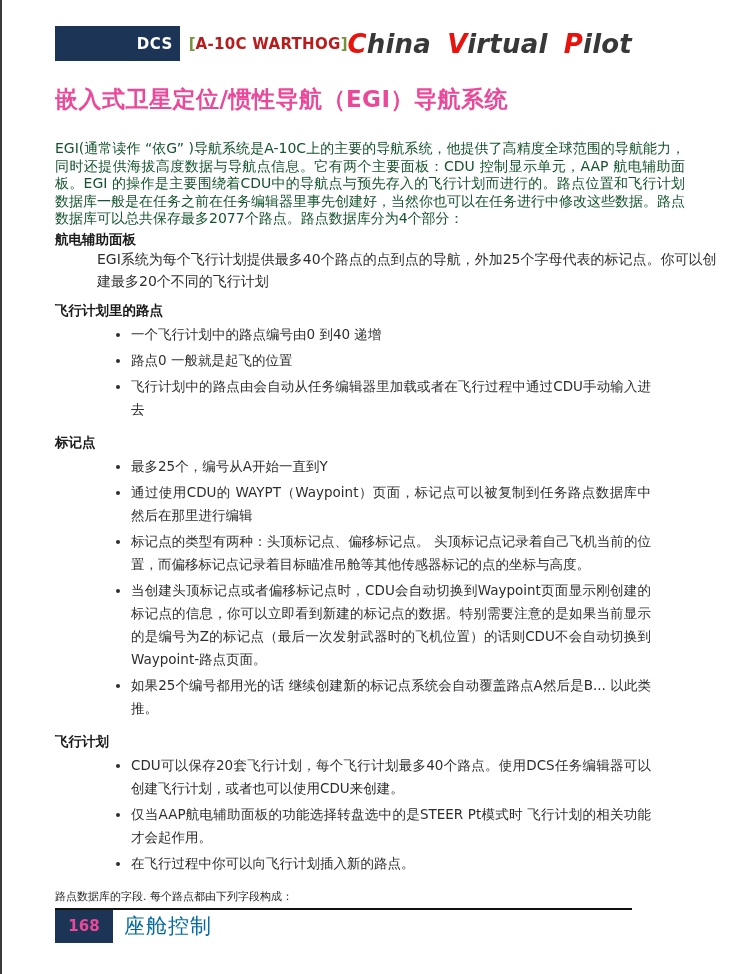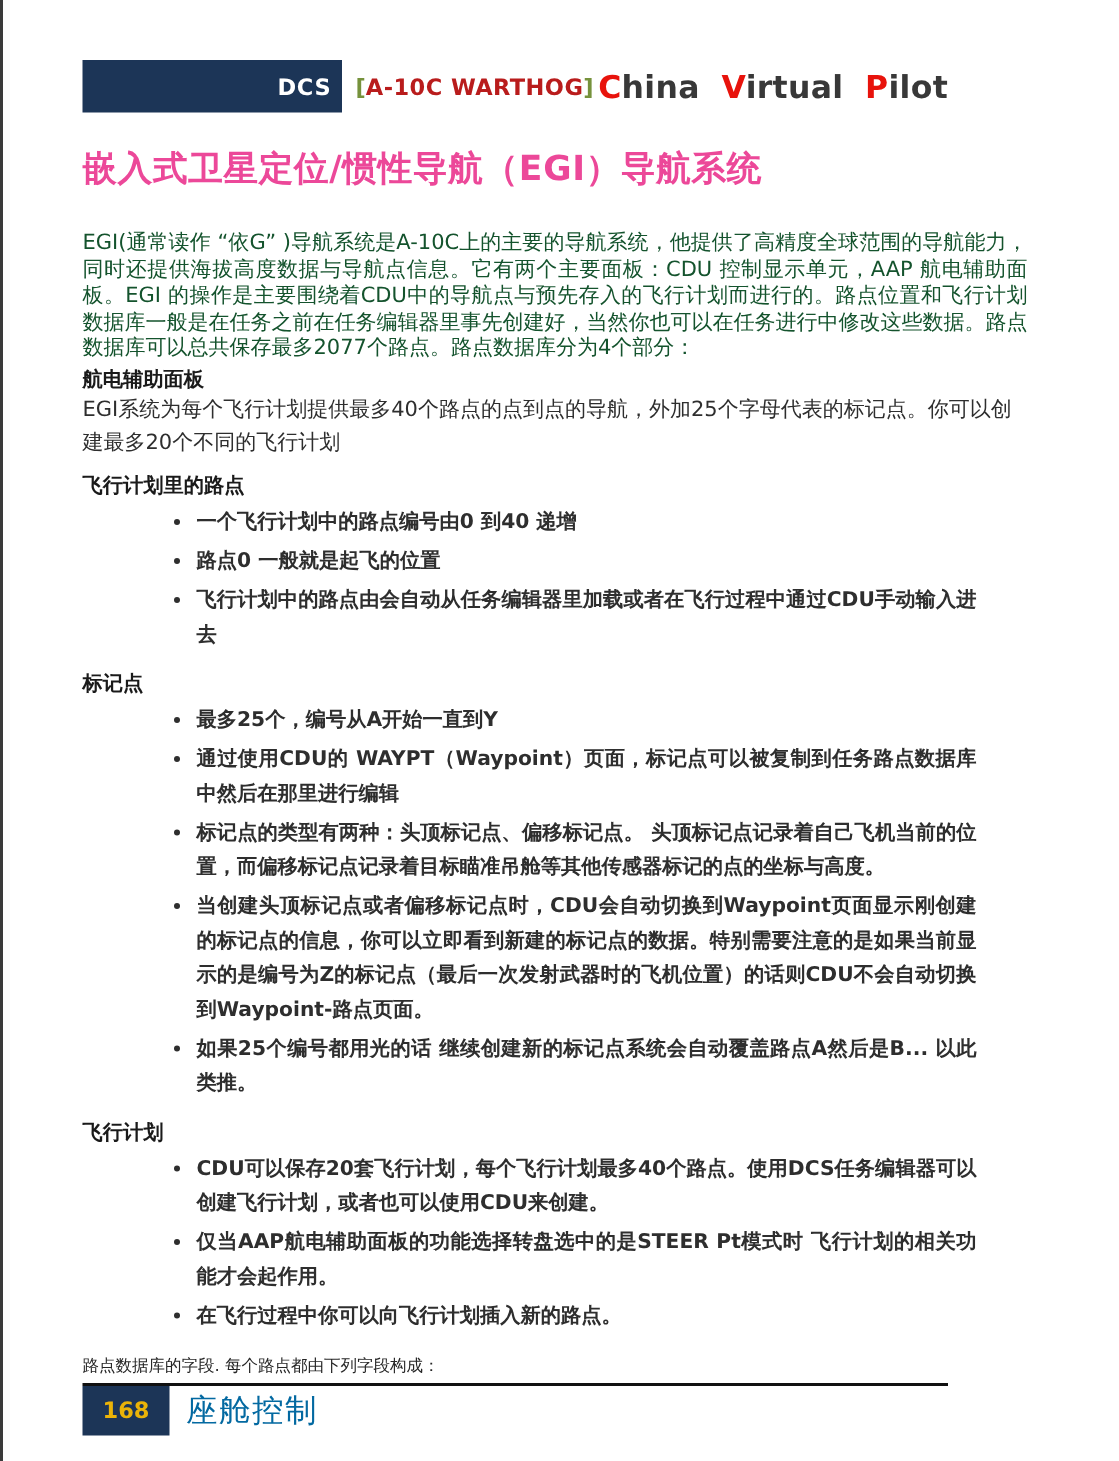--- a/index.html
+++ b/index.html
@@ -10,21 +10,21 @@
     position: relative;
     overflow: hidden;
     color: #303030;
   }
   .page-left-border {
     position: absolute; left: 0; top: 0; width: 2px; height: 974px;
     background: #3a3a3a;
   }
   .page {
     width: 746px; height: 974px;
-    padding: 40px 54px 0 55px;
+    padding: 26px 54px 0 55px;
     display: flex; flex-direction: column;
   }
   
   .header-bar {
     width: 577px; height: 35px;
     display: flex; align-items: center;
   }
   .dcs-badge {
     width: 173px; height: 35px; background: #1C3557;
     display: flex; align-items: center; justify-content: flex-end;
@@ -32,22 +32,22 @@
   }
   .dcs-badge span {
     color: #ffffff; font-weight: bold; font-size: 15px; letter-spacing: 0.5px;
   }
   .product-label {
     margin-left: 9px; font-size: 15px; font-weight: bold; white-space: nowrap;
   }
   .product-label .bracket { color: #76923C; }
   .product-label .ptext { color: #b91c1c; letter-spacing: 0.3px; }
   .brand-logo {
-    margin-left: auto; font-weight: bold;
-    font-size: 21px; white-space: nowrap; letter-spacing: 0.2px;
+    margin-left: auto; font-style: italic; font-weight: bold;
+    font-size: 26px; white-space: nowrap; letter-spacing: 0.2px;
   }
   .brand-logo .seg { margin-right: 7px; }
   .brand-logo .seg:last-child { margin-right: 0; }
   .brand-logo .initial { color: #E8130C; }
   .brand-logo .rest { color: #383838; }
   .header-rule {
     width: 577px; height: 3px; background: #111111; margin-top: 1px;
   }
   
   .page-title {
@@ -59,46 +59,45 @@
     margin-top: 26px; width: 630px;
     font-size: 14px; line-height: 17.5px; color: #14532d;
     text-align: justify;
   }
   .section-heading {
     margin-top: 2px;
     font-size: 13.5px; line-height: 18px; font-weight: bold; color: #1a1a1a;
   }
   .section-heading.gap { margin-top: 9px; }
   .section-paragraph {
-    width: 630px; font-size: 14px; line-height: 22px; color: #2e2e2e;
+    width: 630px; font-size: 14px; line-height: 22px; color: #2e2e2e; margin-left: 42px;
   }
   ul.bullet-list {
     margin-top: 4px; list-style: disc;
     padding-left: 76px;
-    font-weight: bold;
   }
   ul.bullet-list li {
     max-width: 520px;
     font-size: 13.5px; line-height: 23px; color: #2e2e2e;
     margin-bottom: 3px;
     text-align: justify;
   }
   .closing-line {
     margin-top: 8px;
     font-size: 11px; line-height: 22px; color: #262626;
   }
   
   .footer-area { margin-top: auto; padding-bottom: 72px; }
   .footer-rule { width: 577px; height: 2px; background: #111111; }
   .footer-row { display: flex; align-items: center; margin-top: 0; }
   .page-number-badge {
     width: 58px; height: 33px; background: #1C3557;
     display: flex; align-items: center; justify-content: center;
   }
-  .page-number-badge span { color: #eab308; font-size: 15px; font-weight: bold; }
+  .page-number-badge span { color: #ec4899; font-size: 15px; font-weight: bold; }
   .chapter-title {
     margin-left: 11px; font-size: 21px; color: #0369a1; font-weight: 400;
     letter-spacing: 1px;
   }
 </style>
 </head>
 <body>
 
 <div class="page-left-border"></div>
 

